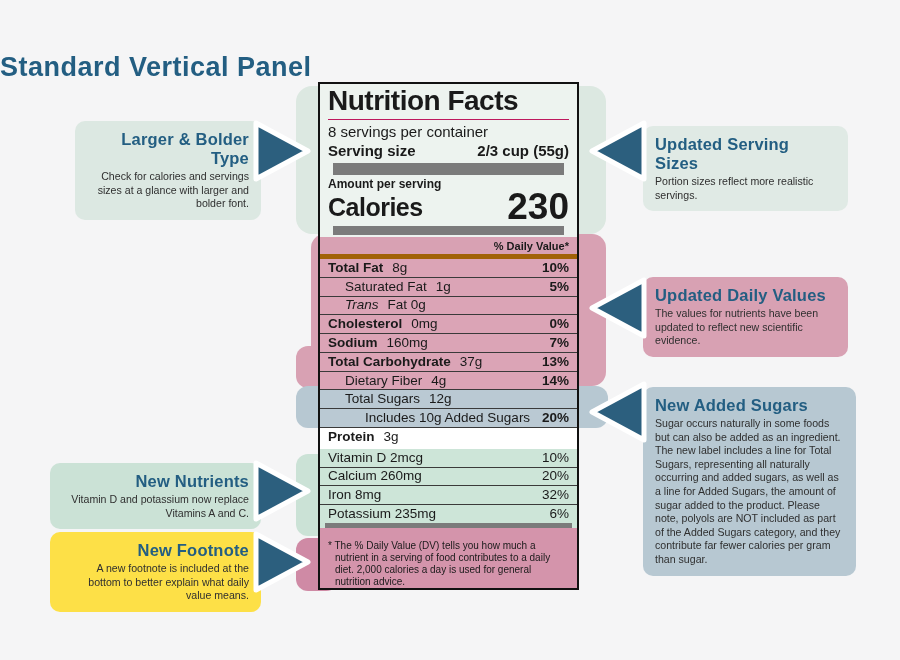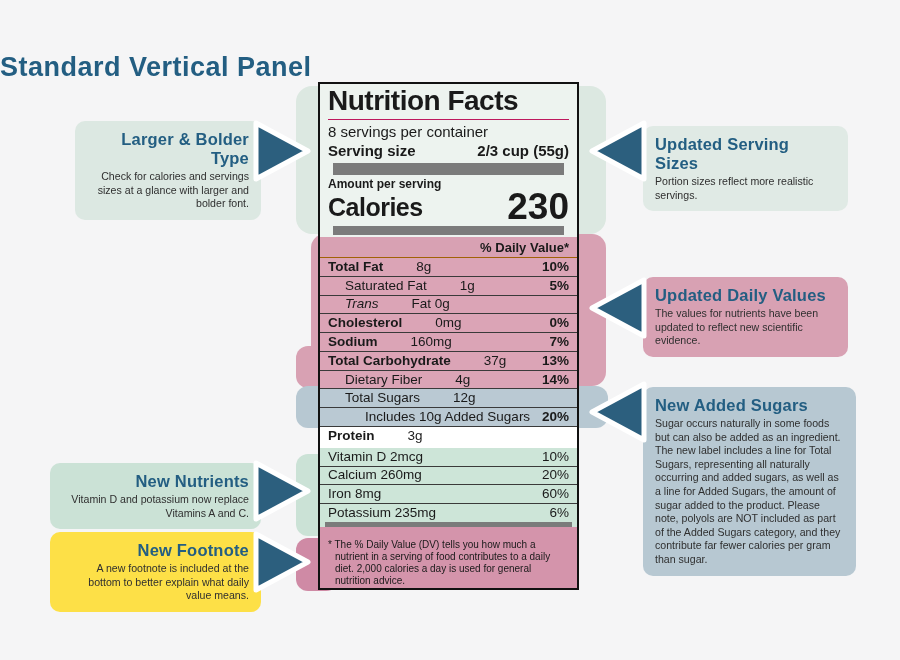--- a/index.html
+++ b/index.html
@@ -25,29 +25,29 @@
     border-bottom:1px solid #be185d;padding-bottom:3px;margin-bottom:2px;}
   .nf-servings{font-size:15px;line-height:19px;}
   .nf-ssrow{display:flex;justify-content:space-between;font-size:15px;line-height:20px;font-weight:bold;}
   .bar{background:#7b7b7b;margin:2px 5px;}
   .bar1{height:12px;} .bar2{height:9px;margin:3px 5px 2px 5px;}
   .bar3{height:11px;margin:1px 5px 2px 5px;} .bar4{height:5px;margin:0 5px;}
   .nf-aps{font-size:12px;line-height:14px;font-weight:bold;}
   .nf-cal{display:flex;justify-content:space-between;align-items:flex-end;line-height:32px;}
   .nf-cal .cal-word{font-size:25px;font-weight:bold;letter-spacing:-.5px;}
   .nf-cal .cal-val{font-size:37px;font-weight:bold;}
-  .dv-header{font-size:13px;font-weight:bold;text-align:right;padding:3px 8px 2px 8px;
-    border-bottom:1px solid #a16207;background:#d8a1b3;}
+  .dv-header{font-size:11px;font-weight:bold;text-align:right;padding:3px 8px 2px 8px;
+    border-bottom:5px solid #a16207;background:#d8a1b3;}
   .nrow{display:flex;justify-content:space-between;align-items:baseline;
     font-size:13.5px;line-height:14px;padding:1.9px 8px;border-bottom:1px solid #3a3a3a;}
   #main-rows .nrow:last-child{border-bottom:none;}
   #vitamin-rows .nrow:last-child{border-bottom:none;}
   .bg-pink{background:#dba4b6;} .bg-blue{background:#bac9d3;} .bg-white{background:#fff;}
   .bg-green{background:#cde5d8;}
-  .nname{display:flex;align-items:baseline;gap:24px;}
+  .nname{display:flex;align-items:baseline;}
   .amt{margin-left:9px;}
   .b{font-weight:bold;} .i{font-style:italic;}
   .ind-1 .nname{padding-left:17px;} .ind-2 .nname{padding-left:37px;}
   .green-sec{background:#cde5d8;}
   .nf-footnote{flex:1;background:#d494ab;font-size:10px;line-height:12px;
     padding:12px 8px 4px 15px;text-indent:-7px;}
   
   .callout{position:absolute;z-index:3;border-radius:10px;box-sizing:border-box;color:#2f2f2f;}
   .callout h2{margin:0 0 2px 0;font-size:16.5px;color:#235e82;letter-spacing:.2px;}
   .callout p{margin:0;font-size:10.6px;line-height:13.6px;}
@@ -177,21 +177,21 @@
           <div class="nrow bg-green ind-0">
             <span class="nname">
               <span class="">Calcium 260mg</span>
             </span>
             <span class="npct">20%</span>
           </div>
           <div class="nrow bg-green ind-0">
             <span class="nname">
               <span class="">Iron 8mg</span>
             </span>
-            <span class="npct">60%</span>
+            <span class="npct">32%</span>
           </div>
           <div class="nrow bg-green ind-0">
             <span class="nname">
               <span class="">Potassium 235mg</span>
             </span>
             <span class="npct">6%</span>
           </div>
         </div>
       <div class="bar bar4"></div>
     </div>

